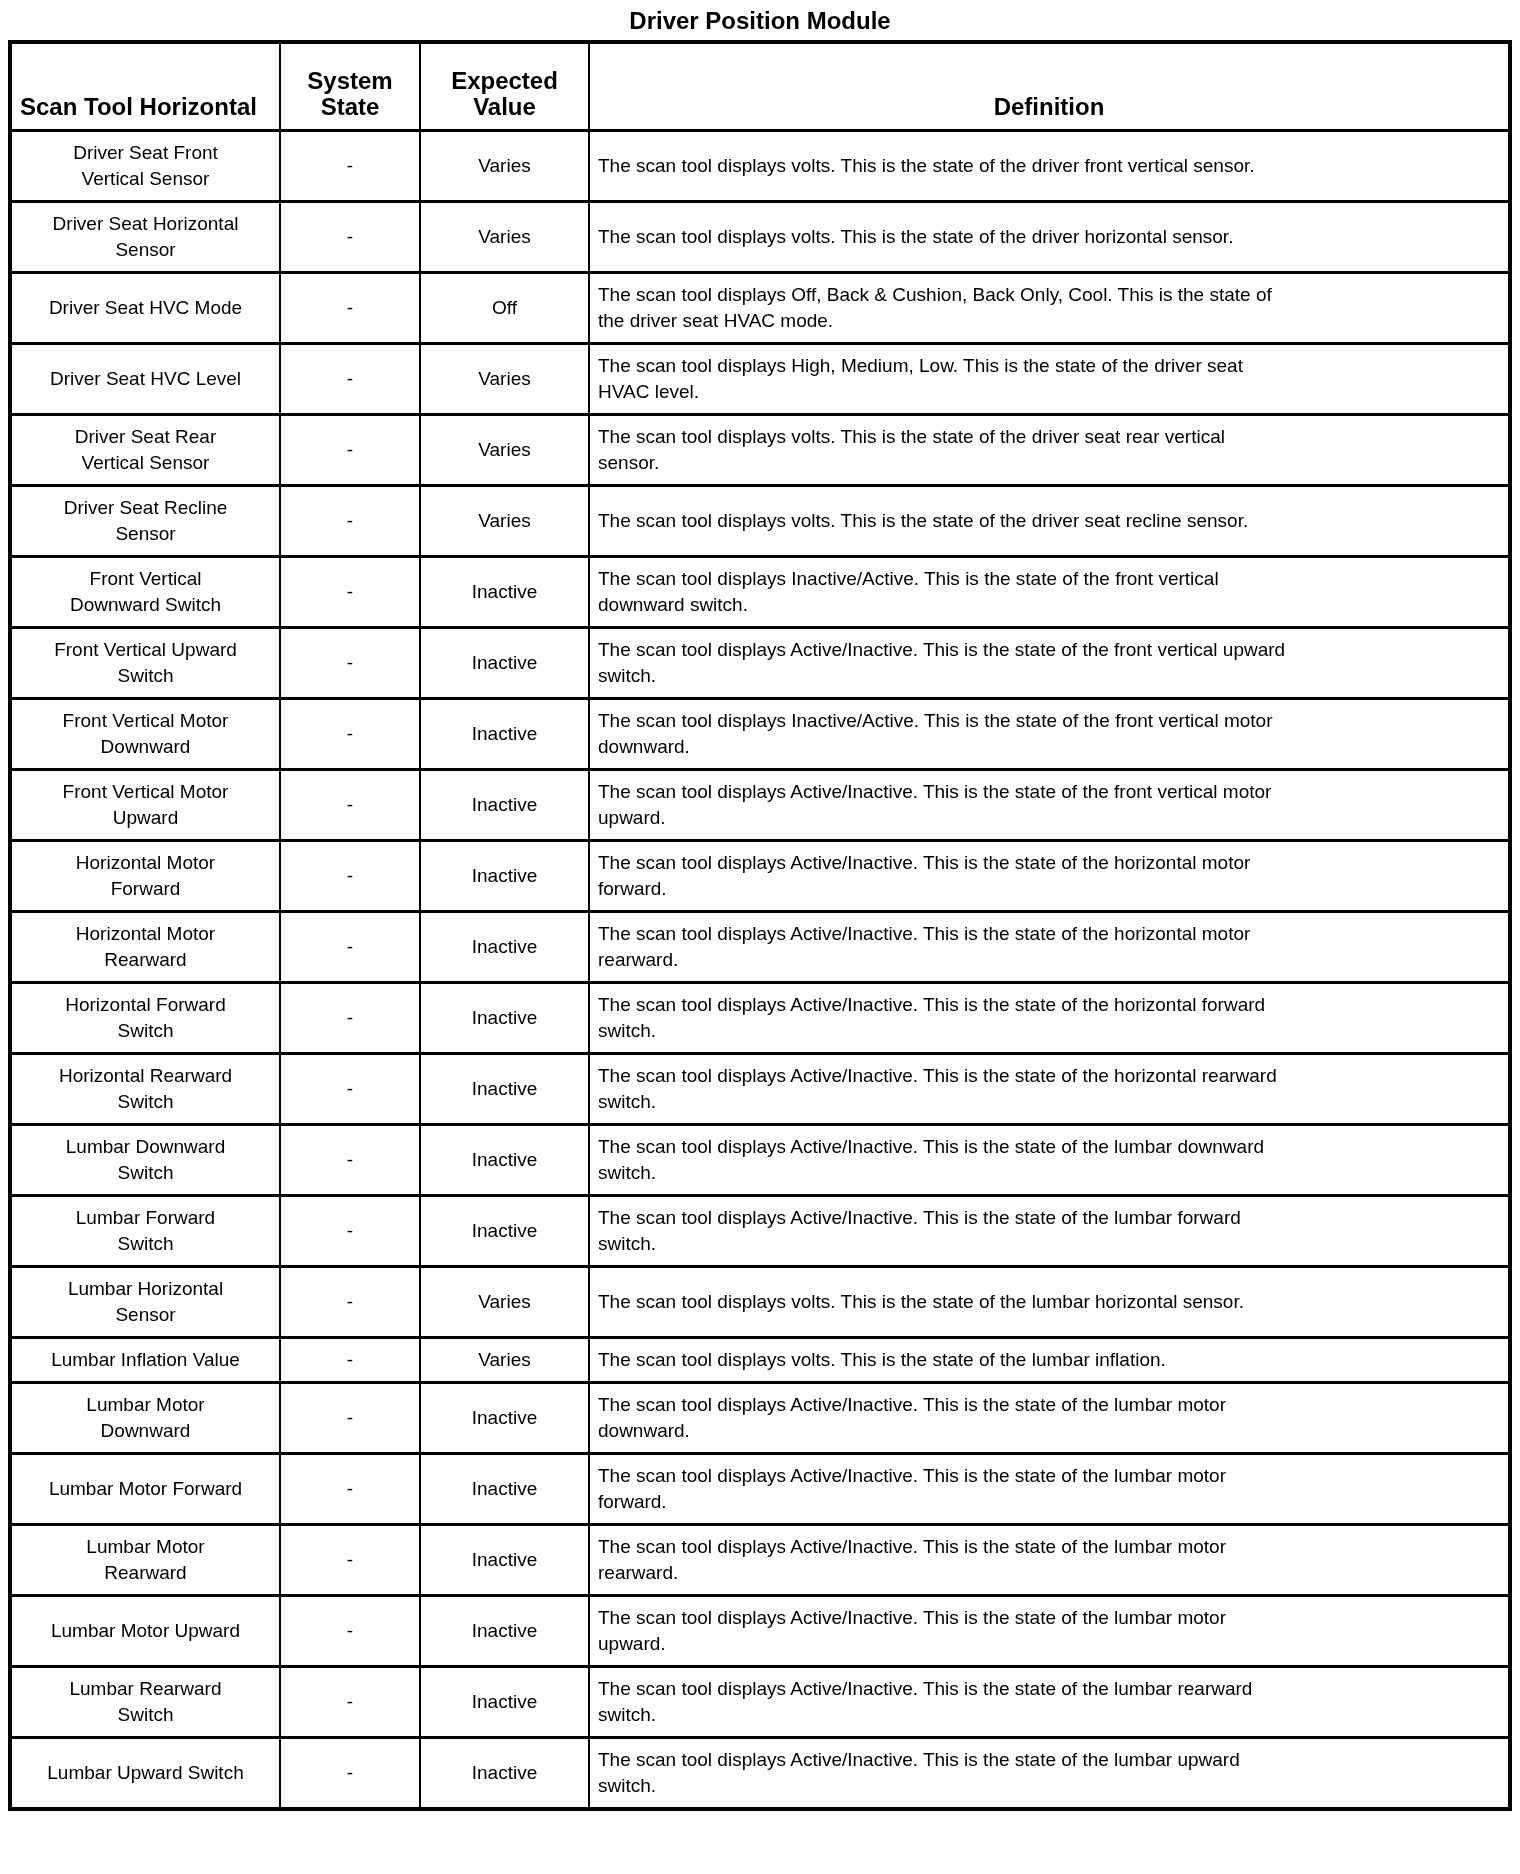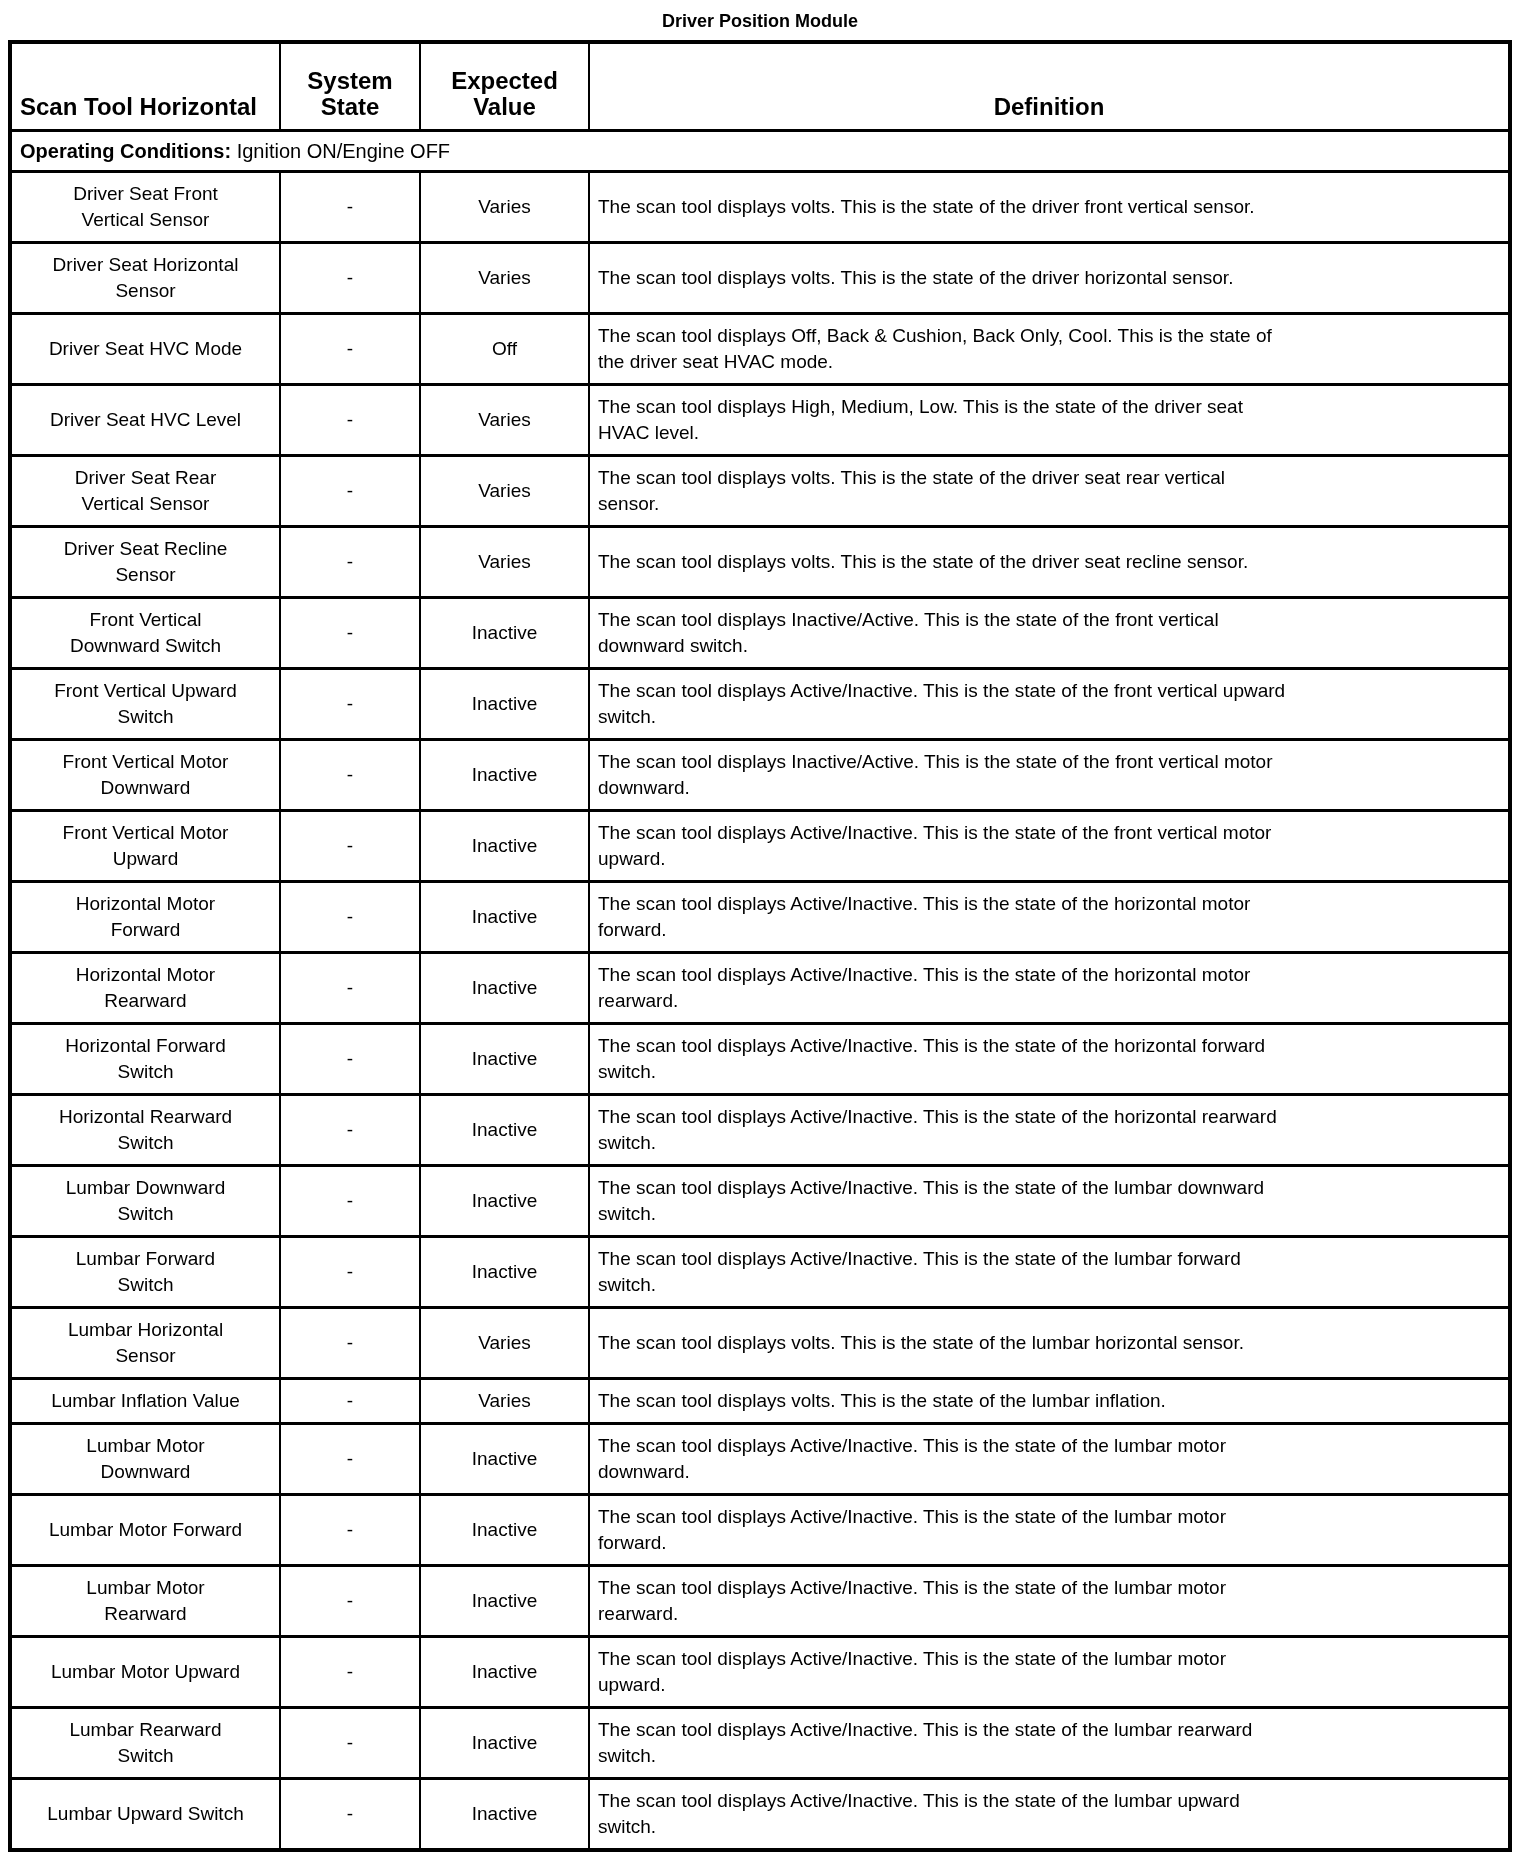--- a/index.html
+++ b/index.html
@@ -7,21 +7,21 @@
     width: 1520px;
     min-height: 1874px;
     background: #ffffff;
     color: #000000;
     font-family: "Liberation Sans", sans-serif;
     box-sizing: border-box;
   }
   .title {
     text-align: center;
     font-weight: bold;
-    font-size: 18px;
+    font-size: 24px;
     line-height: 26px;
     padding: 8px 0 6px 0;
   }
   table.scan-table {
     border-collapse: collapse;
     table-layout: fixed;
     width: 1504px;
     margin-left: 8px;
     border: 4px solid #000000;
   }
@@ -80,23 +80,20 @@
         <th class="h-param">Scan Tool Horizontal</th>
         <th class="h-state">System
 State</th>
         <th class="h-value">Expected
 Value</th>
         <th class="h-def">Definition</th>
       </tr>
     </thead>
     <tbody>
       <tr>
-        <td class="op-row" colspan="4"><b>Operating Conditions:</b> <span>Ignition ON/Engine OFF</span></td>
-      </tr>
-      <tr>
         <td class="c-param">Driver Seat Front
 Vertical Sensor</td>
         <td class="c-state">-</td>
         <td class="c-value">Varies</td>
         <td class="c-def">The scan tool displays volts. This is the state of the driver front vertical sensor.</td>
       </tr>
       <tr>
         <td class="c-param">Driver Seat Horizontal
 Sensor</td>
         <td class="c-state">-</td>

